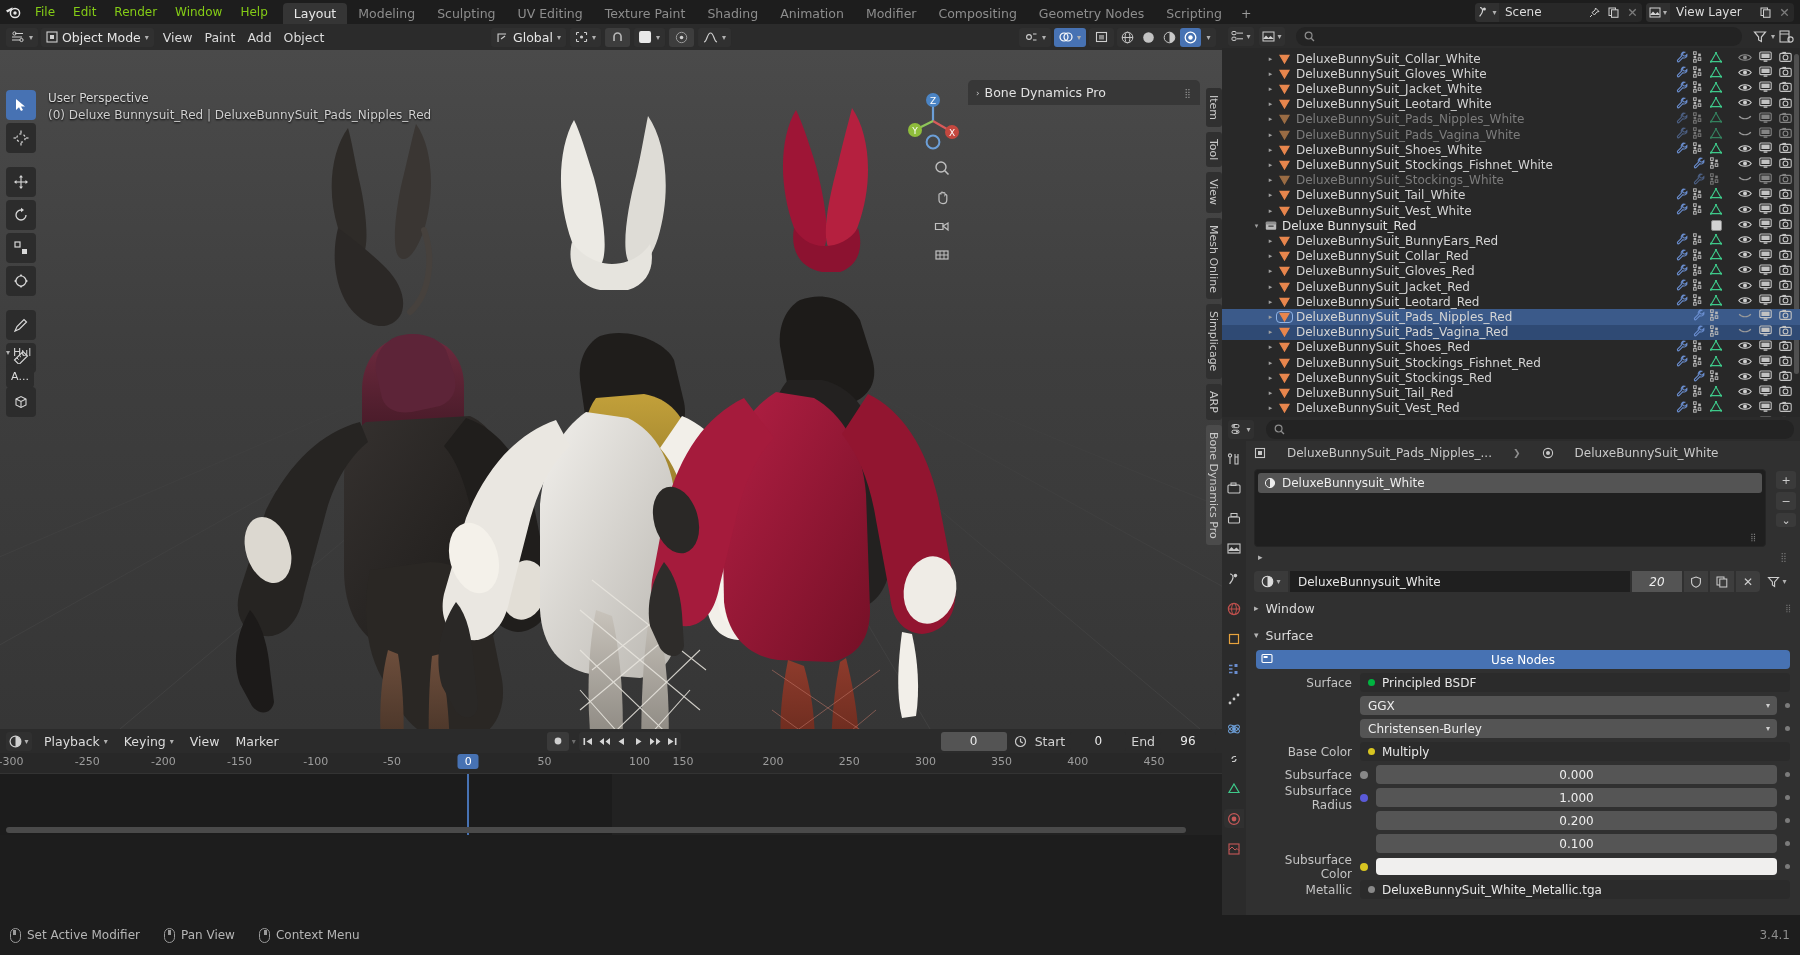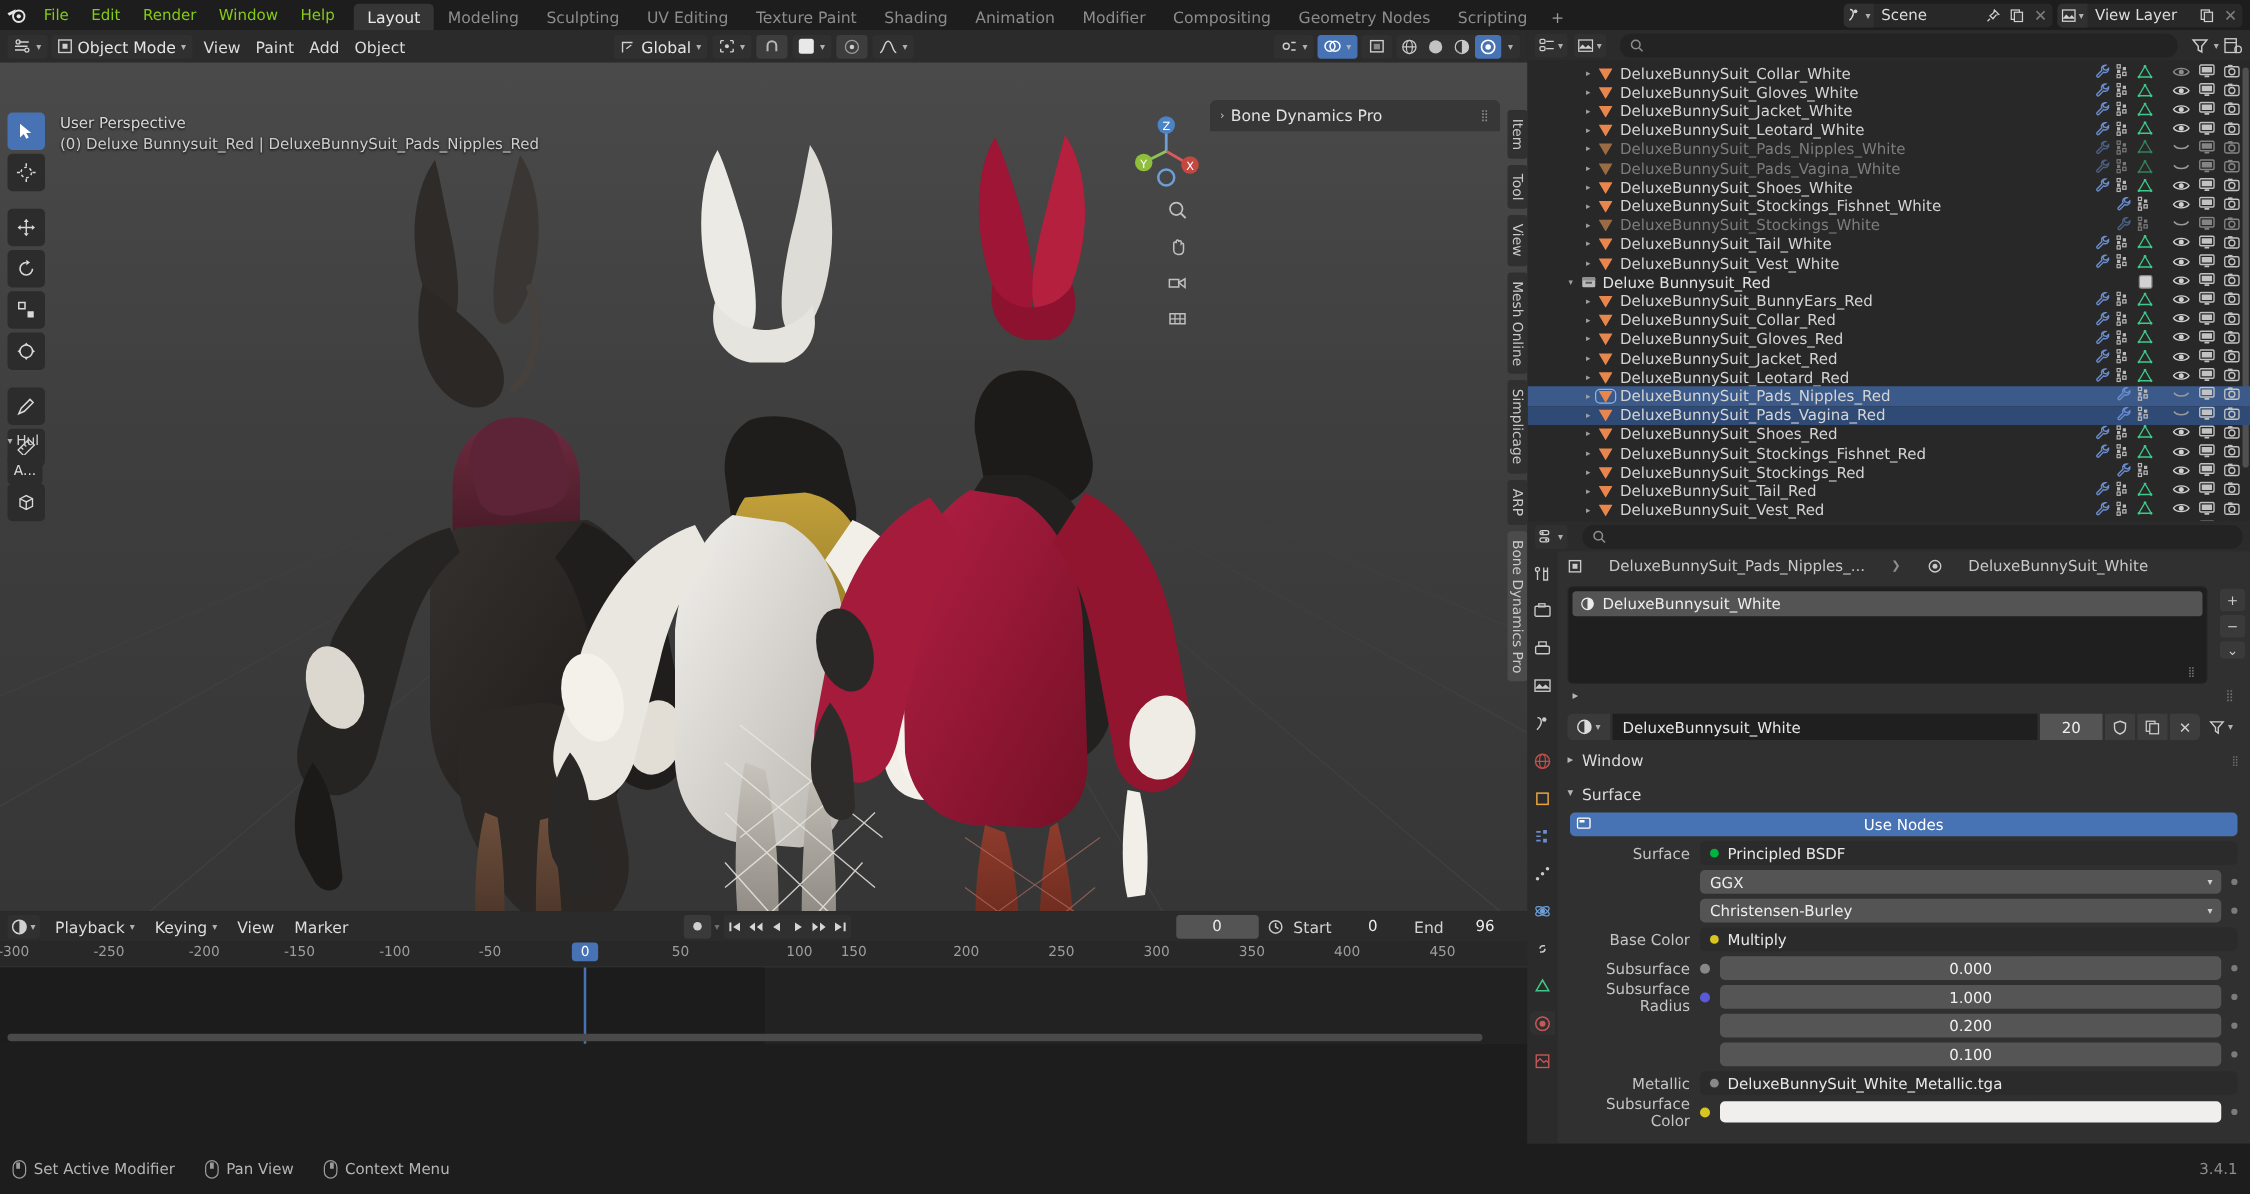--- a/index.html
+++ b/index.html
@@ -144,21 +144,21 @@
     gap:3px; }
   .mini-btn { width:20px; height:18px; background:#3a3a3a; border-radius:3px; display:flex;
     align-items:center; justify-content:center; color:#ccc; font-size:11px;}
   .exp-row { display:flex; align-items:center; height:20px; padding:0 12px; color:#b6b6b6; font-size:9px;}
   .matbrowse { display:flex; align-items:center; margin:4px 8px 0 8px; gap:2px; }
   .mb-icon { width:34px; height:21px; background:#3a3a3a; border-radius:4px 0 0 4px; display:flex;
     align-items:center; justify-content:center; gap:2px;}
   .mb-name { flex:1; height:21px; background:#1f1f1f; display:flex; align-items:center; padding:0 8px;
     font-size:12px; color:#e6e6e6;}
   .mb-users { width:50px; height:21px; background:#545454; display:flex; align-items:center;
-    justify-content:center; font-size:12px; color:#eee;}
+    justify-content:center; font-size:12px; color:#eee;font-style:italic;}
   .mb-b { width:24px; height:21px; background:#3d3d3d; display:flex; align-items:center;
     justify-content:center; color:#cfcfcf; font-size:12px;}
   .mb-b.last { border-radius:0 4px 4px 0; }
   .panel-hdr { display:flex; align-items:center; height:22px; margin:5px 8px 0 8px; gap:7px;
     font-size:12.5px; color:#dcdcdc; }
   .panel-hdr .tri { font-size:9px; color:#b5b5b5; }
   .panel-hdr .grip { margin-left:auto; color:#6f6f6f; font-size:8px; letter-spacing:1px;}
   .usenodes { margin:4px 10px 0 10px; height:19px; background:#4772b3; border-radius:4px;
     display:flex; align-items:center; justify-content:center; font-size:12px; color:#fff; position:relative;}
   .usenodes .ic { position:absolute; left:5px; }
@@ -2082,31 +2082,31 @@
               <div class="pfield grey val">0.200</div>
               <span class="anim-dot"></span>
             </div>
             <div class="prow">
               <div class="pl"></div>
               <span style="width: 8px; flex: 0 0 8px;"></span>
               <div class="pfield grey val">0.100</div>
               <span class="anim-dot"></span>
             </div>
             <div class="prow">
+              <div class="pl">Subsurface Color</div>
+              <span class="pdot" style="background: rgb(216, 197, 33);"></span>
+              <div class="pfield white" style="background: rgb(240, 239, 238);"></div>
+              <span class="anim-dot"></span>
+            </div>
+            <div class="prow">
               <div class="pl">Metallic</div>
               <div class="pfield">
                 <span class="dot" style="background: rgb(136, 136, 136);"></span>
                 <span>DeluxeBunnySuit_White_Metallic.tga</span>
               </div>
-            </div>
-            <div class="prow">
-              <div class="pl">Subsurface Color</div>
-              <span class="pdot" style="background: rgb(216, 197, 33);"></span>
-              <div class="pfield white" style="background: rgb(240, 239, 238);"></div>
-              <span class="anim-dot"></span>
             </div>
           </div>
       </div>
     </div>
   </div>
 
   <div class="statusbar">
     <div id="sbitems" style="display:flex;gap:24px">
         <div class="sbi">
           <span class="mouse-ico l">

